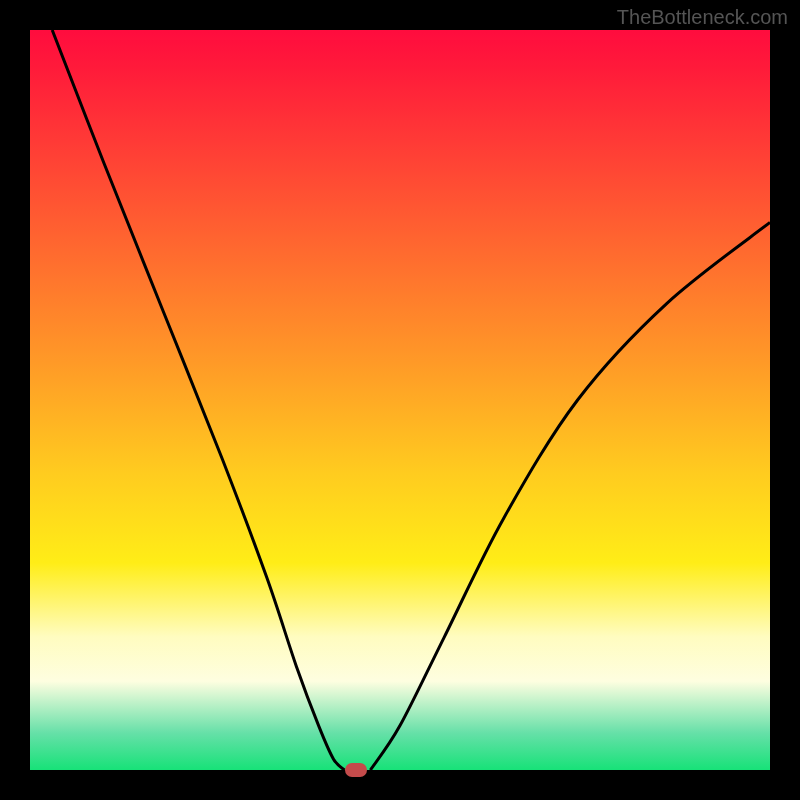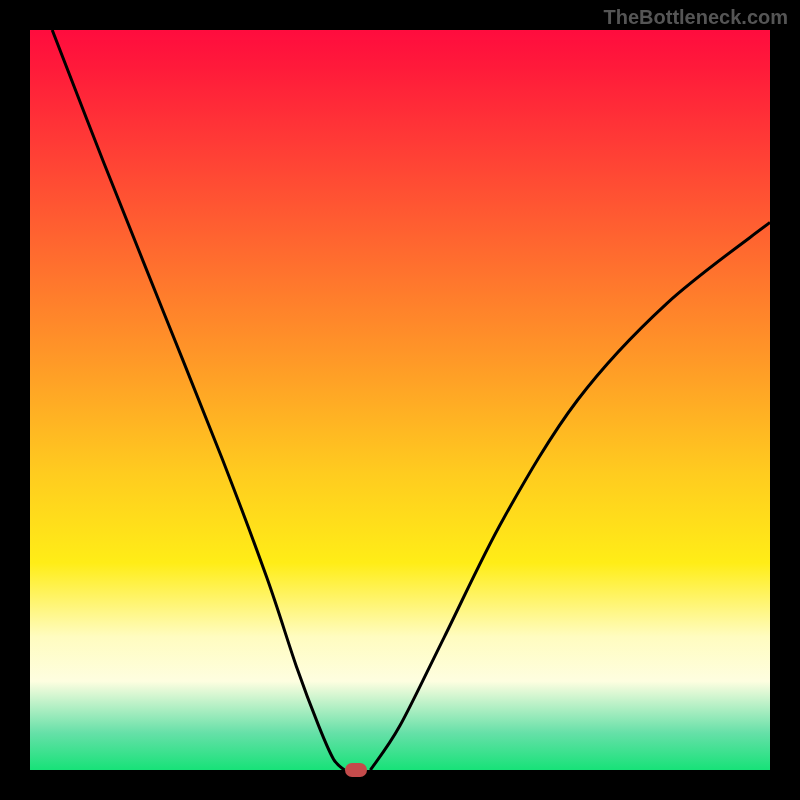--- a/index.html
+++ b/index.html
@@ -11,21 +11,21 @@
     font-family: Arial, sans-serif;
     position: relative;
     overflow: hidden;
   }
   .watermark {
     position: absolute;
     top: 6px;
     right: 12px;
     color: #555;
     font-size: 20px;
-    font-weight: 700;
+    font-weight: 400;
     z-index: 10;
   }
   .chart-area {
     position: absolute;
     left: 30px;
     top: 30px;
     width: 740px;
     height: 740px;
   }
   .gradient-bg {

